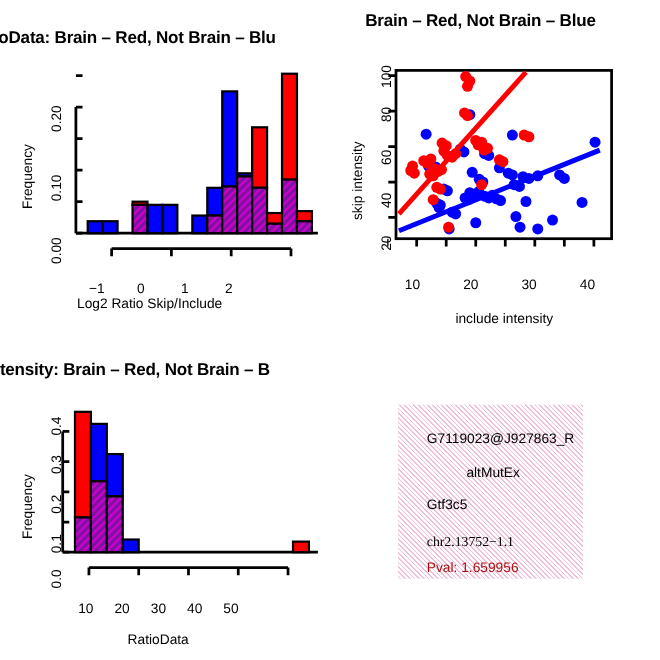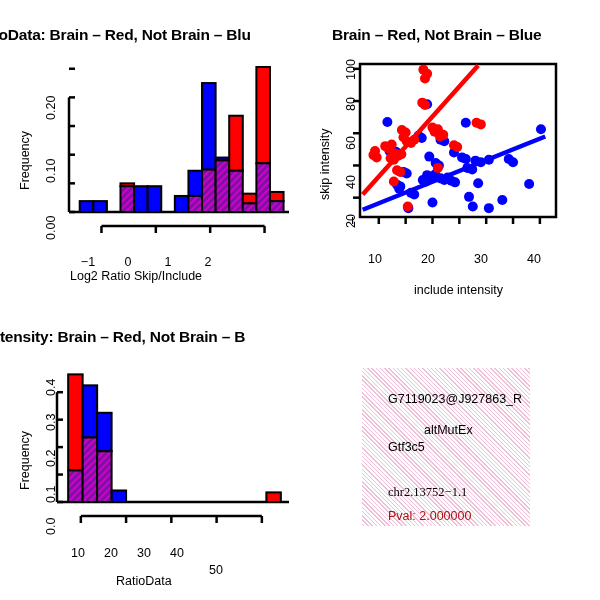--- a/index.html
+++ b/index.html
@@ -139,21 +139,21 @@
       <rect x="187.79487179487177" y="138.66153846153847" width="13.589743589743591" height="9.74230769230769" fill="#ff0000" stroke="#000" stroke-width="2"></rect>
       <rect x="187.79487179487177" y="148.40384615384616" width="13.589743589743591" height="8.59615384615384" fill="url(#svg-ratio-hatch)" stroke="#000" stroke-width="2"></rect>
       <rect x="201.38461538461536" y="12.011538461538464" width="13.589743589743591" height="96.27692307692308" fill="#ff0000" stroke="#000" stroke-width="2"></rect>
       <rect x="201.38461538461536" y="108.28846153846155" width="13.589743589743591" height="48.71153846153845" fill="url(#svg-ratio-hatch)" stroke="#000" stroke-width="2"></rect>
       <rect x="214.97435897435895" y="136.94230769230768" width="13.589743589743591" height="9.16923076923078" fill="#ff0000" stroke="#000" stroke-width="2"></rect>
       <rect x="214.97435897435895" y="146.11153846153846" width="13.589743589743591" height="10.888461538461542" fill="url(#svg-ratio-hatch)" stroke="#000" stroke-width="2"></rect>
     </svg>
 </div>
 
 <div class="panel">
-  <div class="ptitle" style="left:332px; top:26px;">Brain – Red, Not Brain – Blue</div>
+  <div class="ptitle" style="left:332px; top:11px;">Brain – Red, Not Brain – Blue</div>
 
   <div class="vlabel" style="left:318px; top:200px;">skip intensity</div>
 
   <div class="vtick" style="left:344px; top:228px;">20</div>
   <div class="vtick" style="left:344px; top:189px;">40</div>
   <div class="vtick" style="left:344px; top:150px;">60</div>
   <div class="vtick" style="left:344px; top:111px;">80</div>
   <div class="vtick" style="left:344px; top:80px;">100</div>
 
   <div class="tick-label" style="left:362px; top:252px; width:26px;">10</div>
@@ -283,21 +283,21 @@
   <div class="vtick" style="left:44px; top:535px;">0.0</div>
   <div class="vtick" style="left:44px; top:503px;">0.1</div>
   <div class="vtick" style="left:44px; top:467px;">0.2</div>
   <div class="vtick" style="left:44px; top:431px;">0.3</div>
   <div class="vtick" style="left:44px; top:396px;">0.4</div>
 
   <div class="tick-label" style="left:65px; top:546px; width:26px;">10</div>
   <div class="tick-label" style="left:98px; top:546px; width:26px;">20</div>
   <div class="tick-label" style="left:131px; top:546px; width:26px;">30</div>
   <div class="tick-label" style="left:164px; top:546px; width:26px;">40</div>
-  <div class="tick-label" style="left:197px; top:563px; width:26px;text-align:right;">50</div>
+  <div class="tick-label" style="left:197px; top:546px; width:26px;">50</div>
 
   <div class="axis-label" style="left:116px; top:574px;">RatioData</div>
 
   <svg id="svg-gene" class="panel" style="left:55px; top:365px;" width="240" height="175">
       <defs>
         <pattern id="svg-gene-hatch" width="5" height="5" patternUnits="userSpaceOnUse" patternTransform="rotate(45)">
           <rect width="5" height="5" fill="#8010a0"></rect>
           <rect width="2" height="5" fill="#d000d0"></rect>
         </pattern>
       </defs>
@@ -323,16 +323,16 @@
       <rect x="42.12929292929292" y="47.79787234042553" width="14.480808080808089" height="38.42553191489361" fill="#0000ff" stroke="#000" stroke-width="2"></rect>
       <rect x="42.12929292929292" y="86.22340425531914" width="14.480808080808089" height="50.77659574468086" fill="url(#svg-gene-hatch)" stroke="#000" stroke-width="2"></rect>
       <rect x="56.61010101010101" y="125.47234042553191" width="14.480808080808082" height="11.527659574468089" fill="#0000ff" stroke="#000" stroke-width="2"></rect>
       <rect x="211.37373737373738" y="127.3936170212766" width="14.480808080808089" height="9.606382978723403" fill="#ff0000" stroke="#000" stroke-width="2"></rect>
     </svg>
 </div>
 
 <div id="info-box">
   <div class="info-line" style="top:24px;">G7119023@J927863_R</div>
   <div class="info-line" style="top:55px;margin-left:36px;">altMutEx</div>
-  <div class="info-line" style="top:72px;">Gtf3c5</div>
+  <div class="info-line" style="top:84px;">Gtf3c5</div>
   <div class="info-line" style="top:117px;font-family:Liberation Serif, serif;">chr2.13752−1.1</div>
-  <div class="info-line pval" style="top:141px;">Pval: 2.000000</div>
+  <div class="info-line pval" style="top:141px;">Pval: 1.659956</div>
 </div>
 
 </body></html>

